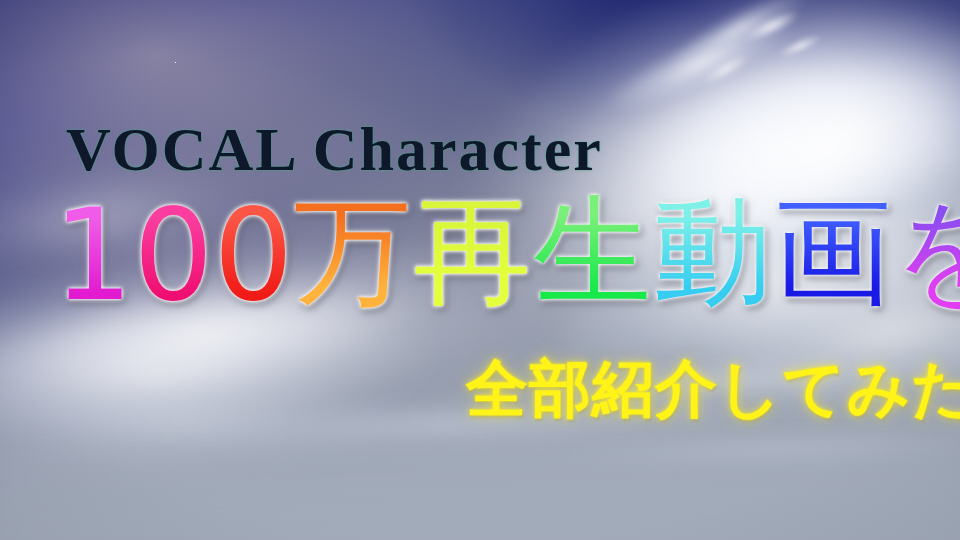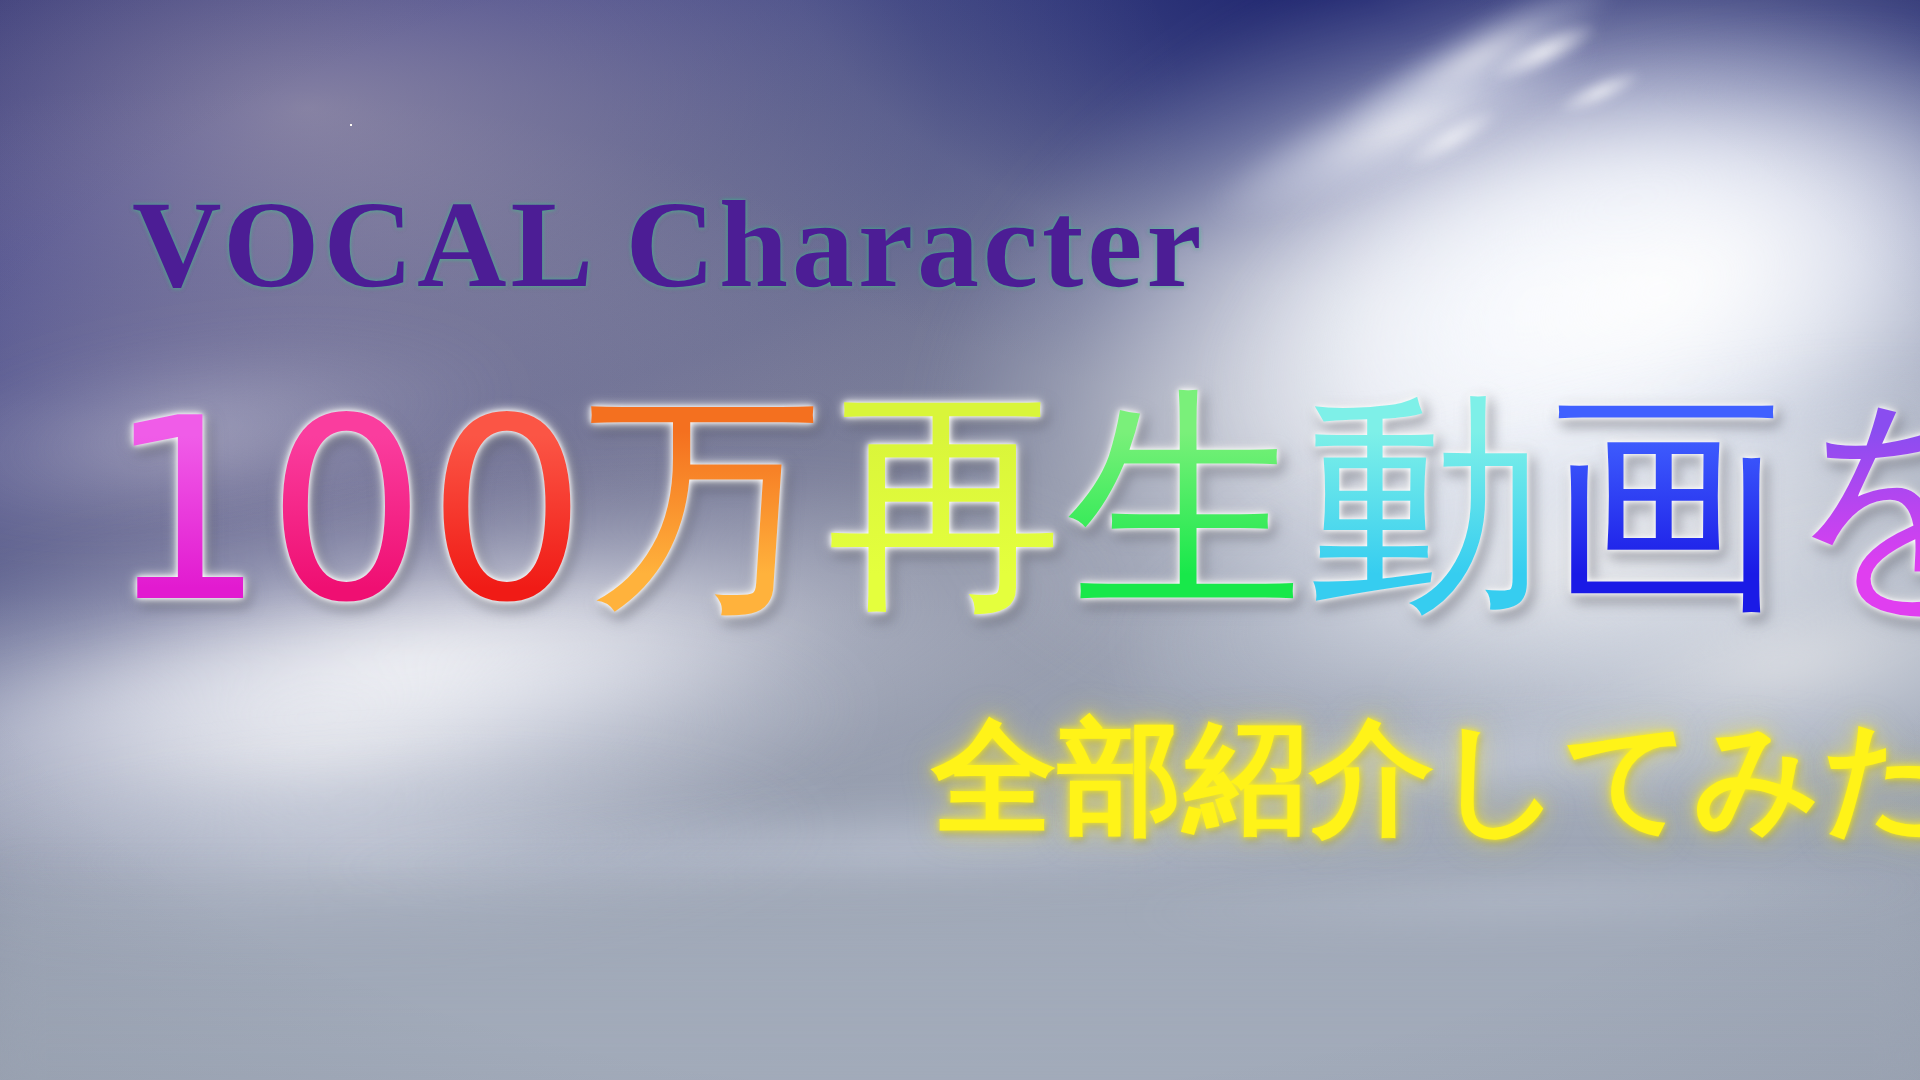--- a/index.html
+++ b/index.html
@@ -418,21 +418,21 @@
   <div class="cloud cloud-ll-c"></div>
   <div class="cloud cloud-haze-b"></div>
   <div class="cloud cloud-haze-a"></div>
   <div class="cloud cloud-haze-c"></div>
   <div class="cloud cloud-bottom-flat"></div>
 
   <div class="vignette"></div>
 
   <div class="text-layer">
 
-    <div id="vocal-heading" style="color: #4c1d95;">VOCAL Character</div>
+    <div id="vocal-heading" style="color: #0f172a; margin-top: 26px;">VOCAL Character</div>
 
     <div id="main-line">
         <span class="glyph digit" style="background-image: linear-gradient(rgb(240, 92, 232) 0%, rgb(240, 92, 232) 22%, rgb(226, 26, 208) 78%, rgb(226, 26, 208) 100%);">1</span>
         <span class="glyph digit" style="background-image: linear-gradient(rgb(250, 61, 158) 0%, rgb(250, 61, 158) 22%, rgb(239, 15, 114) 78%, rgb(239, 15, 114) 100%);">0</span>
         <span class="glyph digit" style="background-image: linear-gradient(rgb(251, 85, 69) 0%, rgb(251, 85, 69) 22%, rgb(240, 27, 22) 78%, rgb(240, 27, 22) 100%);">0</span>
         <span class="glyph kanji" style="background-image: linear-gradient(rgb(244, 112, 31) 0%, rgb(244, 112, 31) 22%, rgb(255, 178, 60) 78%, rgb(255, 178, 60) 100%);">万</span>
         <span class="glyph kanji" style="background-image: linear-gradient(rgb(217, 245, 58) 0%, rgb(217, 245, 58) 22%, rgb(228, 255, 61) 78%, rgb(228, 255, 61) 100%);">再</span>
         <span class="glyph kanji" style="background-image: linear-gradient(rgb(122, 240, 122) 0%, rgb(122, 240, 122) 22%, rgb(24, 232, 74) 78%, rgb(24, 232, 74) 100%);">生</span>
         <span class="glyph kanji" style="background-image: linear-gradient(rgb(126, 240, 232) 0%, rgb(126, 240, 232) 22%, rgb(54, 205, 240) 78%, rgb(54, 205, 240) 100%);">動</span>
         <span class="glyph kanji" style="background-image: linear-gradient(rgb(64, 96, 255) 0%, rgb(64, 96, 255) 22%, rgb(26, 26, 230) 78%, rgb(26, 26, 230) 100%);">画</span>

